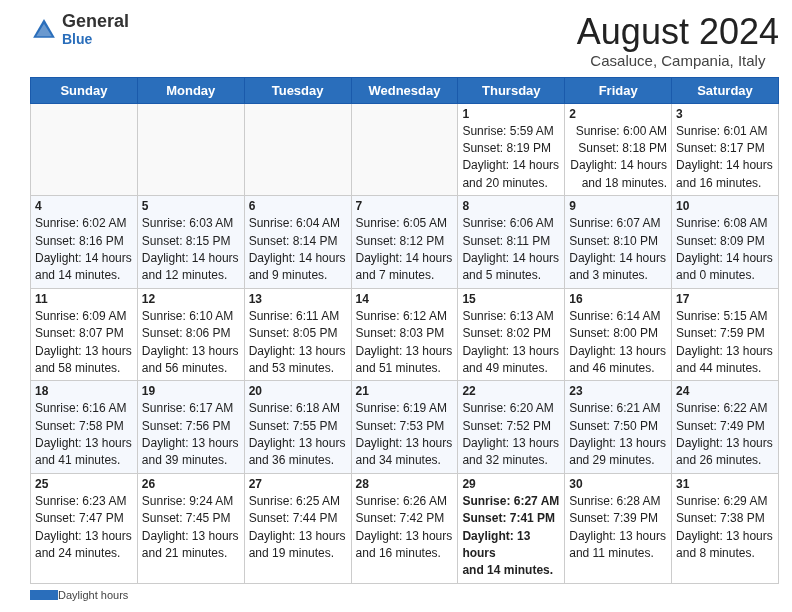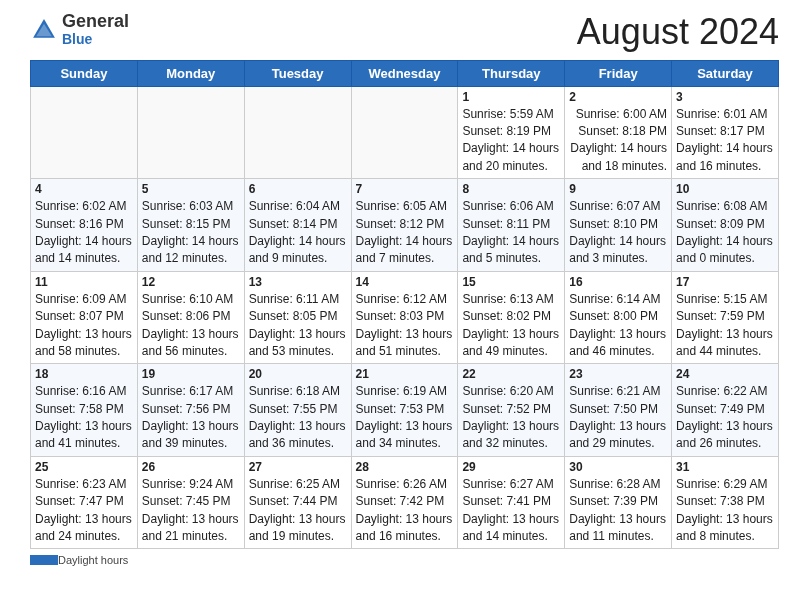--- a/index.html
+++ b/index.html
@@ -129,20 +129,21 @@
         <polygon points="18,4 32,28 4,28" fill="#2a6ebb"></polygon>
         <polygon points="18,10 28,26 8,26" fill="#fff" opacity="0.3"></polygon>
       </svg>
       <div class="logo-text">
         <span class="logo-general">General</span>
         <span class="logo-blue">Blue</span>
       </div>
     </div>
     <div class="title-block">
       <div class="month-year">August 2024</div>
+      <div class="location">Casaluce, Campania, Italy</div>
     </div>
   </div>
 
   <table class="calendar">
     <thead>
       <tr>
       <th>Sunday</th>
           <th>Monday</th>
           <th>Tuesday</th>
           <th>Wednesday</th>
@@ -356,21 +357,21 @@
           </td>
           <td>
             <span class="day-num">28</span>
             <div class="day-info" style="white-space: pre-line;">Sunrise: 6:26 AM
 Sunset: 7:42 PM
 Daylight: 13 hours
 and 16 minutes.</div>
           </td>
           <td>
             <span class="day-num">29</span>
-            <div class="day-info" style="white-space: pre-line;">Sunrise: 6:27 AM
+            <div class="day-info" style="white-space: pre-line; font-weight: bold;">Sunrise: 6:27 AM
 Sunset: 7:41 PM
 Daylight: 13 hours
 and 14 minutes.</div>
           </td>
           <td>
             <span class="day-num">30</span>
             <div class="day-info" style="white-space: pre-line;">Sunrise: 6:28 AM
 Sunset: 7:39 PM
 Daylight: 13 hours
 and 11 minutes.</div>

